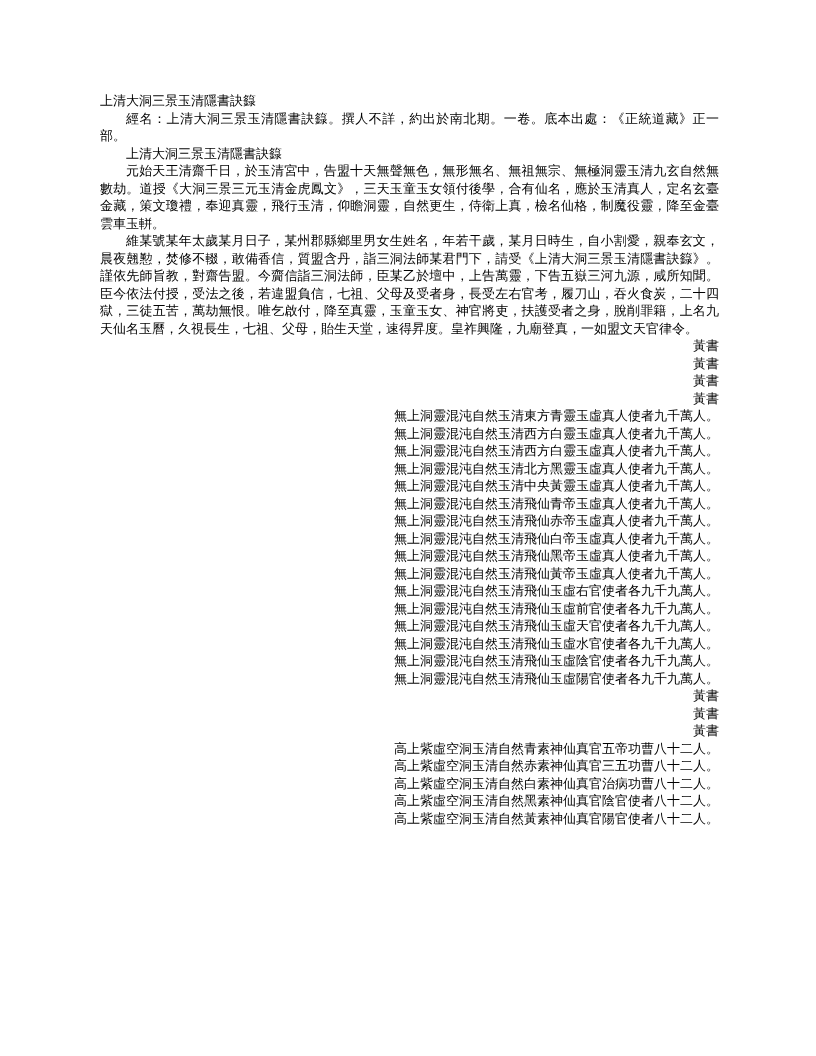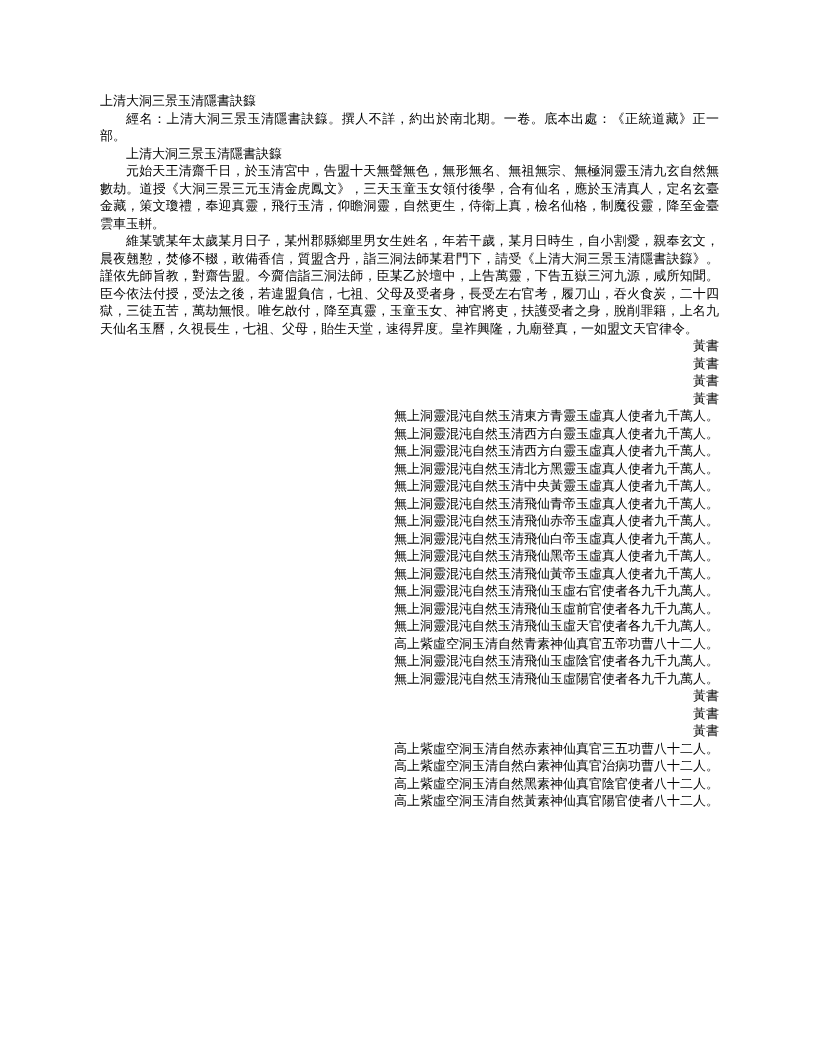--- a/index.html
+++ b/index.html
@@ -67,30 +67,31 @@
       <p class="para item">無上洞靈混沌自然玉清北方黑靈玉虛真人使者九千萬人。</p>
       <p class="para item">無上洞靈混沌自然玉清中央黃靈玉虛真人使者九千萬人。</p>
       <p class="para item">無上洞靈混沌自然玉清飛仙青帝玉虛真人使者九千萬人。</p>
       <p class="para item">無上洞靈混沌自然玉清飛仙赤帝玉虛真人使者九千萬人。</p>
       <p class="para item">無上洞靈混沌自然玉清飛仙白帝玉虛真人使者九千萬人。</p>
       <p class="para item">無上洞靈混沌自然玉清飛仙黑帝玉虛真人使者九千萬人。</p>
       <p class="para item">無上洞靈混沌自然玉清飛仙黃帝玉虛真人使者九千萬人。</p>
       <p class="para item">無上洞靈混沌自然玉清飛仙玉虛右官使者各九千九萬人。</p>
       <p class="para item">無上洞靈混沌自然玉清飛仙玉虛前官使者各九千九萬人。</p>
       <p class="para item">無上洞靈混沌自然玉清飛仙玉虛天官使者各九千九萬人。</p>
-      <p class="para item">高上紫虛空洞玉清自然青素神仙真官五帝功曹八十二人。</p>
+      <p class="para item">無上洞靈混沌自然玉清飛仙玉虛水官使者各九千九萬人。</p>
       <p class="para item">無上洞靈混沌自然玉清飛仙玉虛陰官使者各九千九萬人。</p>
       <p class="para item">無上洞靈混沌自然玉清飛仙玉虛陽官使者各九千九萬人。</p>
     </div>
 
   <div>
       <p class="para item">黃書</p>
       <p class="para item">黃書</p>
       <p class="para item">黃書</p>
     </div>
 
   <div>
+      <p class="para item">高上紫虛空洞玉清自然青素神仙真官五帝功曹八十二人。</p>
       <p class="para item">高上紫虛空洞玉清自然赤素神仙真官三五功曹八十二人。</p>
       <p class="para item">高上紫虛空洞玉清自然白素神仙真官治病功曹八十二人。</p>
       <p class="para item">高上紫虛空洞玉清自然黑素神仙真官陰官使者八十二人。</p>
       <p class="para item">高上紫虛空洞玉清自然黃素神仙真官陽官使者八十二人。</p>
     </div>
 </div>
 
 </body></html>

